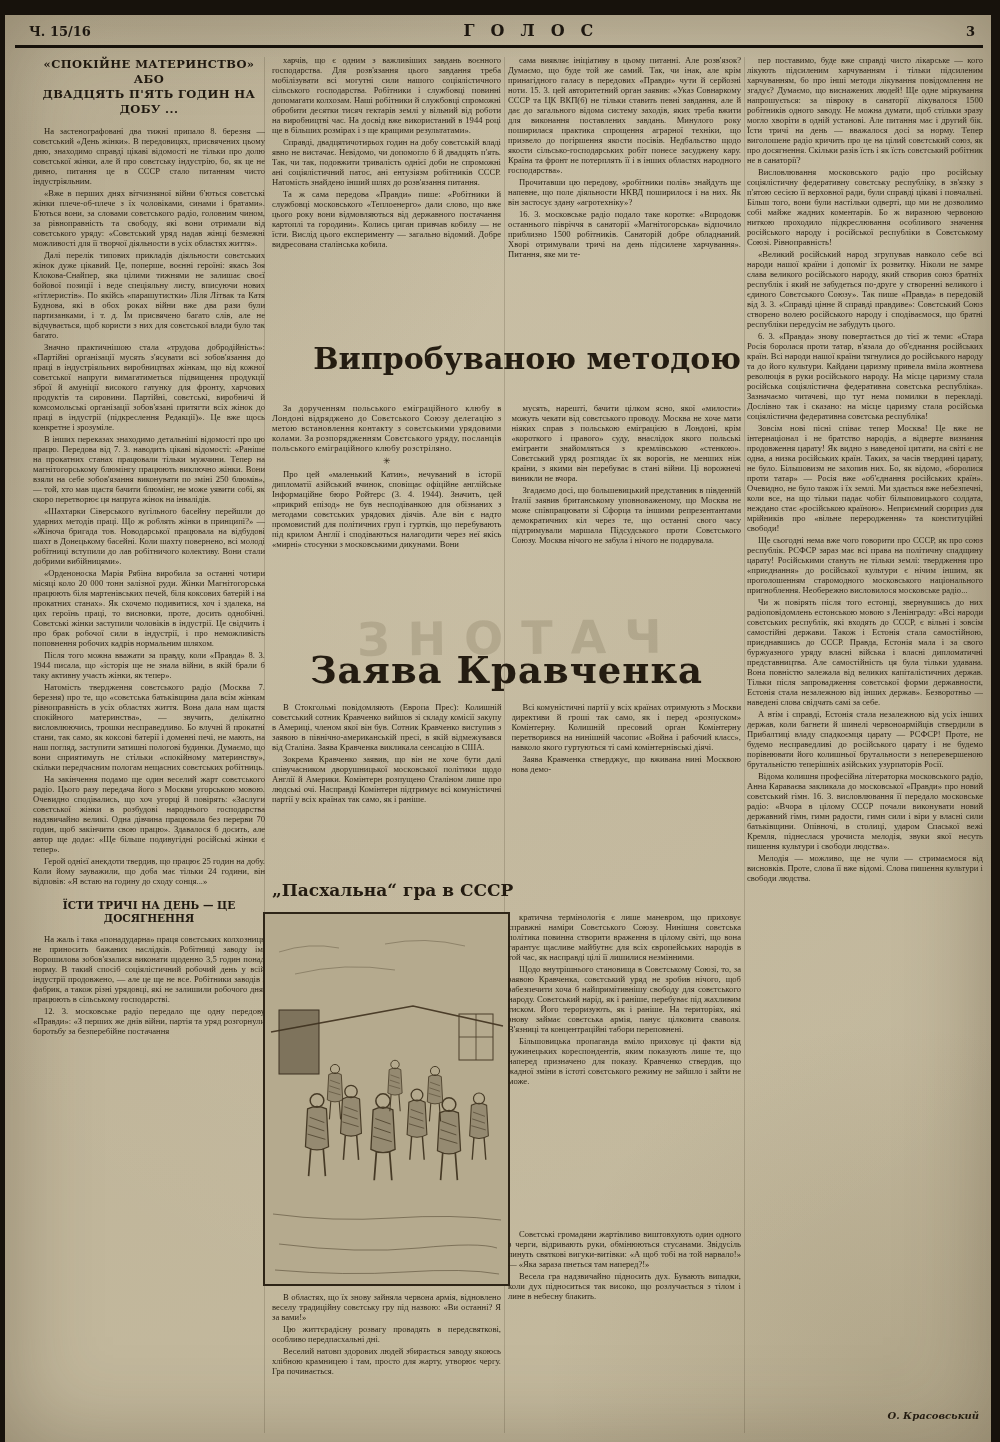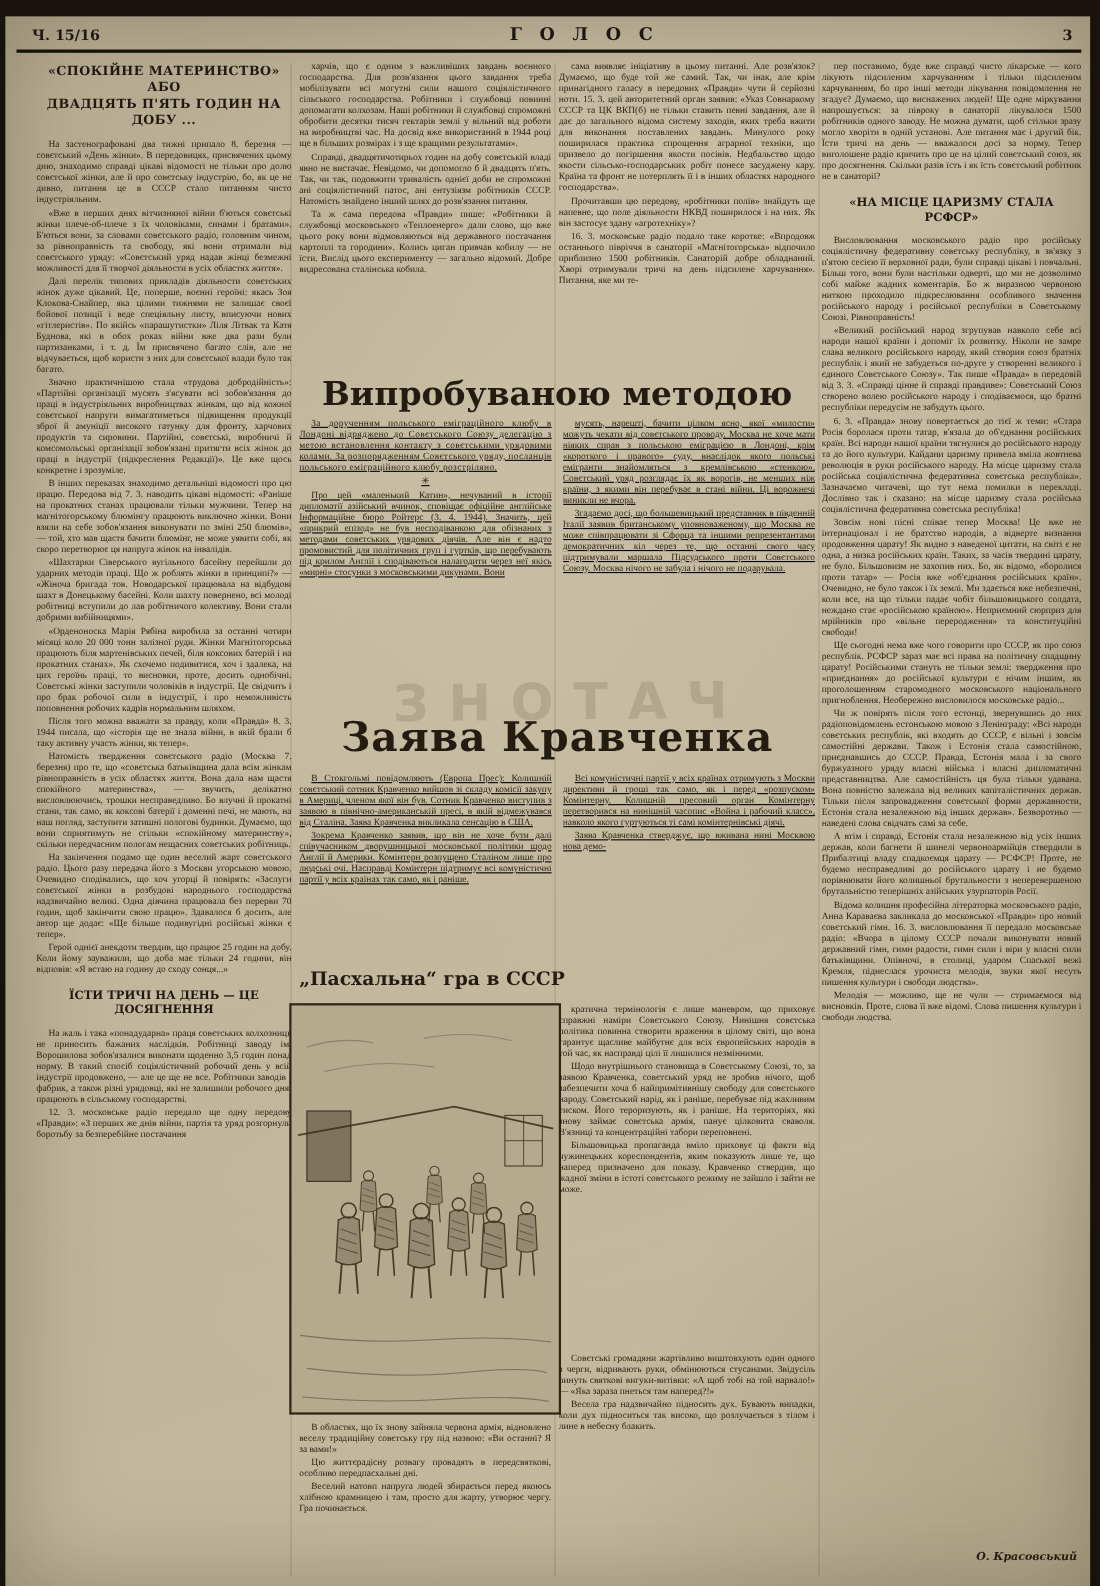--- a/index.html
+++ b/index.html
@@ -13,24 +13,24 @@
   .header{position:absolute;top:6px;left:24px;right:16px;display:flex;justify-content:space-between;align-items:baseline;
     font:bold 13px "DejaVu Serif",serif;color:#1d1710;}
   .masthead{letter-spacing:16px;font-size:16px;padding-left:16px;}
   .hrule{position:absolute;top:30px;left:10px;right:8px;height:3px;background:#17120b;}
   .vr{position:absolute;top:42px;bottom:12px;width:1px;background:rgba(60,48,30,.20);}
   .block{position:absolute;overflow:hidden;}
   .block p{margin:0 0 2px;text-indent:11px;font:8.6px/10px "Liberation Serif",serif;
     text-align:justify;color:#2a2214;hyphens:auto;}
   .h-col{font:bold 11.5px/1.3 "DejaVu Serif",serif;text-align:center;margin:2px 0 9px;letter-spacing:.4px;color:#201910;}
   .subhead{font:bold 10.5px/1.3 "DejaVu Serif",serif;text-align:center;margin:13px 4px 8px;color:#201910;}
-  .headline-xl{font:bold 30px/1.05 "DejaVu Serif",serif;text-align:center;margin:0 0 4px;color:#241c11;}
+  .headline-xl{font:bold 30px/1.05 "DejaVu Serif",serif;text-align:right;margin:0 0 28px;color:#241c11;}
   .headline-xxl{font:bold 37px/1.05 "DejaVu Serif",serif;text-align:center;margin:0 0 12px;color:#241c11;letter-spacing:1px;}
   .headline-md{font:bold 17px/1.1 "DejaVu Serif",serif;margin:0;color:#241c11;}
-  .twocol{display:flex;gap:10px;text-decoration:underline;}
+  .twocol{display:flex;gap:10px;}
   .twocol>div{flex:1;overflow:hidden;}
   .lead{font-weight:bold;letter-spacing:.3px;}
   .sep{text-align:center;font-size:9px;margin:3px 0;color:#2a2214;}
   .byline{position:absolute;right:4px;bottom:6px;font:bold italic 10px "DejaVu Serif",serif;color:#241c11;}
   .watermark{position:absolute;left:352px;top:596px;font:bold 46px "DejaVu Sans",sans-serif;
     letter-spacing:18px;color:rgba(70,55,30,.15);transform:rotate(-.6deg);pointer-events:none;}
   .illus{border:2px solid #2e2517;background:#b5aa8e;box-sizing:border-box;}
 </style>
 </head>
 <body>
@@ -166,36 +166,35 @@
         <p>кратична термінологія є лише маневром, що приховує справжні наміри Совєтського Союзу. Нинішня совєтська політика повинна створити враження в цілому світі, що вона гарантує щасливе майбутнє для всіх європейських народів в той час, як насправді цілі її лишилися незмінними.</p>
         <p>Щодо внутрішнього становища в Совєтському Союзі, то, за заявою Кравченка, совєтський уряд не зробив нічого, щоб забезпечити хоча б найпримітивнішу свободу для совєтського народу. Совєтський нарід, як і раніше, перебуває під жахливим тиском. Його тероризують, як і раніше. На територіях, які знову займає совєтська армія, панує цілковита сваволя. В'язниці та концентраційні табори переповнені.</p>
         <p>Більшовицька пропаганда вміло приховує ці факти від чужинецьких кореспондентів, яким показують лише те, що наперед призначено для показу. Кравченко ствердив, що жадної зміни в істоті совєтського режиму не зайшло і зайти не може.</p>
       </div>
   </section>
 
   <section class="block" style="left:267px;top:1277px;width:229px;height:134px">
     <div>
         <p>В областях, що їх знову зайняла червона армія, відновлено веселу традиційну совєтську гру під назвою: «Ви останні? Я за вами!»</p>
         <p>Цю життєрадісну розвагу провадять в передсвяткові, особливо передпасхальні дні.</p>
-        <p>Веселий натовп напруга людей збирається перед якоюсь хлібною крамницею і там, просто для жарту, утворює чергу. Гра починається.</p>
+        <p>Веселий натовп здорових людей збирається заводу якоюсь хлібною крамницею і там, просто для жарту, утворює чергу. Гра починається.</p>
       </div>
   </section>
 
   <section class="block" style="left:503px;top:1214px;width:233px;height:145px">
     <div>
         <p>Совєтські громадяни жартівливо виштовхують один одного з черги, відривають руки, обмінюються стусанами. Звідусіль линуть святкові вигуки-витівки: «А щоб тобі на той нарвало!» — «Яка зараза пнеться там наперед?!»</p>
         <p>Весела гра надзвичайно підносить дух. Бувають випадки, коли дух підноситься так високо, що розлучається з тілом і лине в небесну блакить.</p>
       </div>
   </section>
 
   <section class="block" style="left:742px;top:40px;width:236px;height:1372px">
     <div>
         <p>пер поставимо, буде вже справді чисто лікарське — кого лікують підсиленим харчуванням і тільки підсиленим харчуванням, бо про інші методи лікування повідомлення не згадує? Думаємо, що виснажених людей! Ще одне міркування напрошується: за півроку в санаторії лікувалося 1500 робітників одного заводу. Не можна думати, щоб стільки зразу могло хворіти в одній установі. Але питання має і другий бік. Їсти тричі на день — вважалося досі за норму. Тепер виголошене радіо кричить про це на цілий совєтський союз, як про досягнення. Скільки разів їсть і як їсть совєтський робітник не в санаторії?</p>
       </div>
-    <h3 class="subhead">«НА МІСЦЕ ЦАРИЗМУ СТАЛА РСФСР»</h3>
     <div>
         <p>Висловлювання московського радіо про російську соціялістичну федеративну совєтську республіку, в зв'язку з п'ятою сесією її верховної ради, були справді цікаві і повчальні. Більш того, вони були настільки одверті, що ми не дозволимо собі майже жадних коментарів. Бо ж виразною червоною ниткою проходило підкреслювання особливого значення російського народу і російської республіки в Совєтському Союзі. Рівноправність!</p>
         <p>«Великий російський народ згрупував навколо себе всі народи нашої країни і допоміг їх розвитку. Ніколи не замре слава великого російського народу, який створив союз братніх республік і який не забудеться по-друге у створенні великого і єдиного Совєтського Союзу». Так пише «Правда» в передовій від 3. 3. «Справді цінне й справді правдиве»: Совєтський Союз створено волею російського народу і сподіваємося, що братні республіки передусім не забудуть цього.</p>
         <p>6. 3. «Правда» знову повертається до тієї ж теми: «Стара Росія боролася проти татар, в'язала до об'єднання російських країн. Всі народи нашої країни тягнулися до російського народу та до його культури. Кайдани царизму привела вміла жовтнева революція в руки російського народу. На місце царизму стала російська соціялістична федеративна совєтська республіка». Зазначаємо читачеві, що тут нема помилки в перекладі. Дослівно так і сказано: на місце царизму стала російська соціялістична федеративна совєтська республіка!</p>
         <p>Зовсім нові пісні співає тепер Москва! Це вже не інтернаціонал і не братство народів, а відверте визнання продовження царату! Як видно з наведеної цитати, на світі є не одна, а низка російських країн. Таких, за часів твердині царату, не було. Більшовизм не захопив них. Бо, як відомо, «боролися проти татар» — Росія вже «об'єднання російських країн». Очевидно, не було також і їх землі. Ми здається вже небезпечні, коли все, на що тільки падає чобіт більшовицького солдата, неждано стає «російською країною». Неприємний сюрприз для мрійників про «вільне переродження» та конституційні свободи!</p>
         <p>Ще сьогодні нема вже чого говорити про СССР, як про союз республік. РСФСР зараз має всі права на політичну спадщину царату! Російськими стануть не тільки землі: твердження про «приєднання» до російської культури є нічим іншим, як проголошенням старомодного московського національного пригноблення. Необережно висловилося московське радіо...</p>
         <p>Чи ж повірять після того естонці, звернувшись до них радіоповідомлень естонською мовою з Ленінграду: «Всі народи совєтських республік, які входять до СССР, є вільні і зовсім самостійні держави. Також і Естонія стала самостійною, приєднавшись до СССР. Правда, Естонія мала і за свого буржуазного уряду власні війська і власні дипломатичні представництва. Але самостійність ця була тільки удавана. Вона повністю залежала від великих капіталістичних держав. Тільки після запровадження совєтської форми державности, Естонія стала незалежною від інших держав». Безворотньо — наведені слова свідчать самі за себе.</p>
         <p>А втім і справді, Естонія стала незалежною від усіх інших держав, коли багнети й шинелі червоноармійців ствердили в Прибалтиці владу спадкоємця царату — РСФСР! Проте, не будемо несправедливі до російського царату і не будемо порівнювати його колишньої брутальности з неперевершеною брутальністю теперішніх азійських узурпаторів Росії.</p>
         <p>Відома колишня професійна літераторка московського радіо, Анна Караваєва закликала до московської «Правди» про новий совєтський гімн. 16. 3. висловлювання її передало московське радіо: «Вчора в цілому СССР почали виконувати новий державний гімн, гимн радости, гимн сили і віри у власні сили батьківщини. Опівночі, в столиці, ударом Спаської вежі Кремля, піднеслася урочиста мелодія, звуки якої несуть пишення культури і свободи людства».</p>
         <p>Мелодія — можливо, ще не чули — стримаємося від висновків. Проте, слова її вже відомі. Слова пишення культури і свободи людства.</p>

